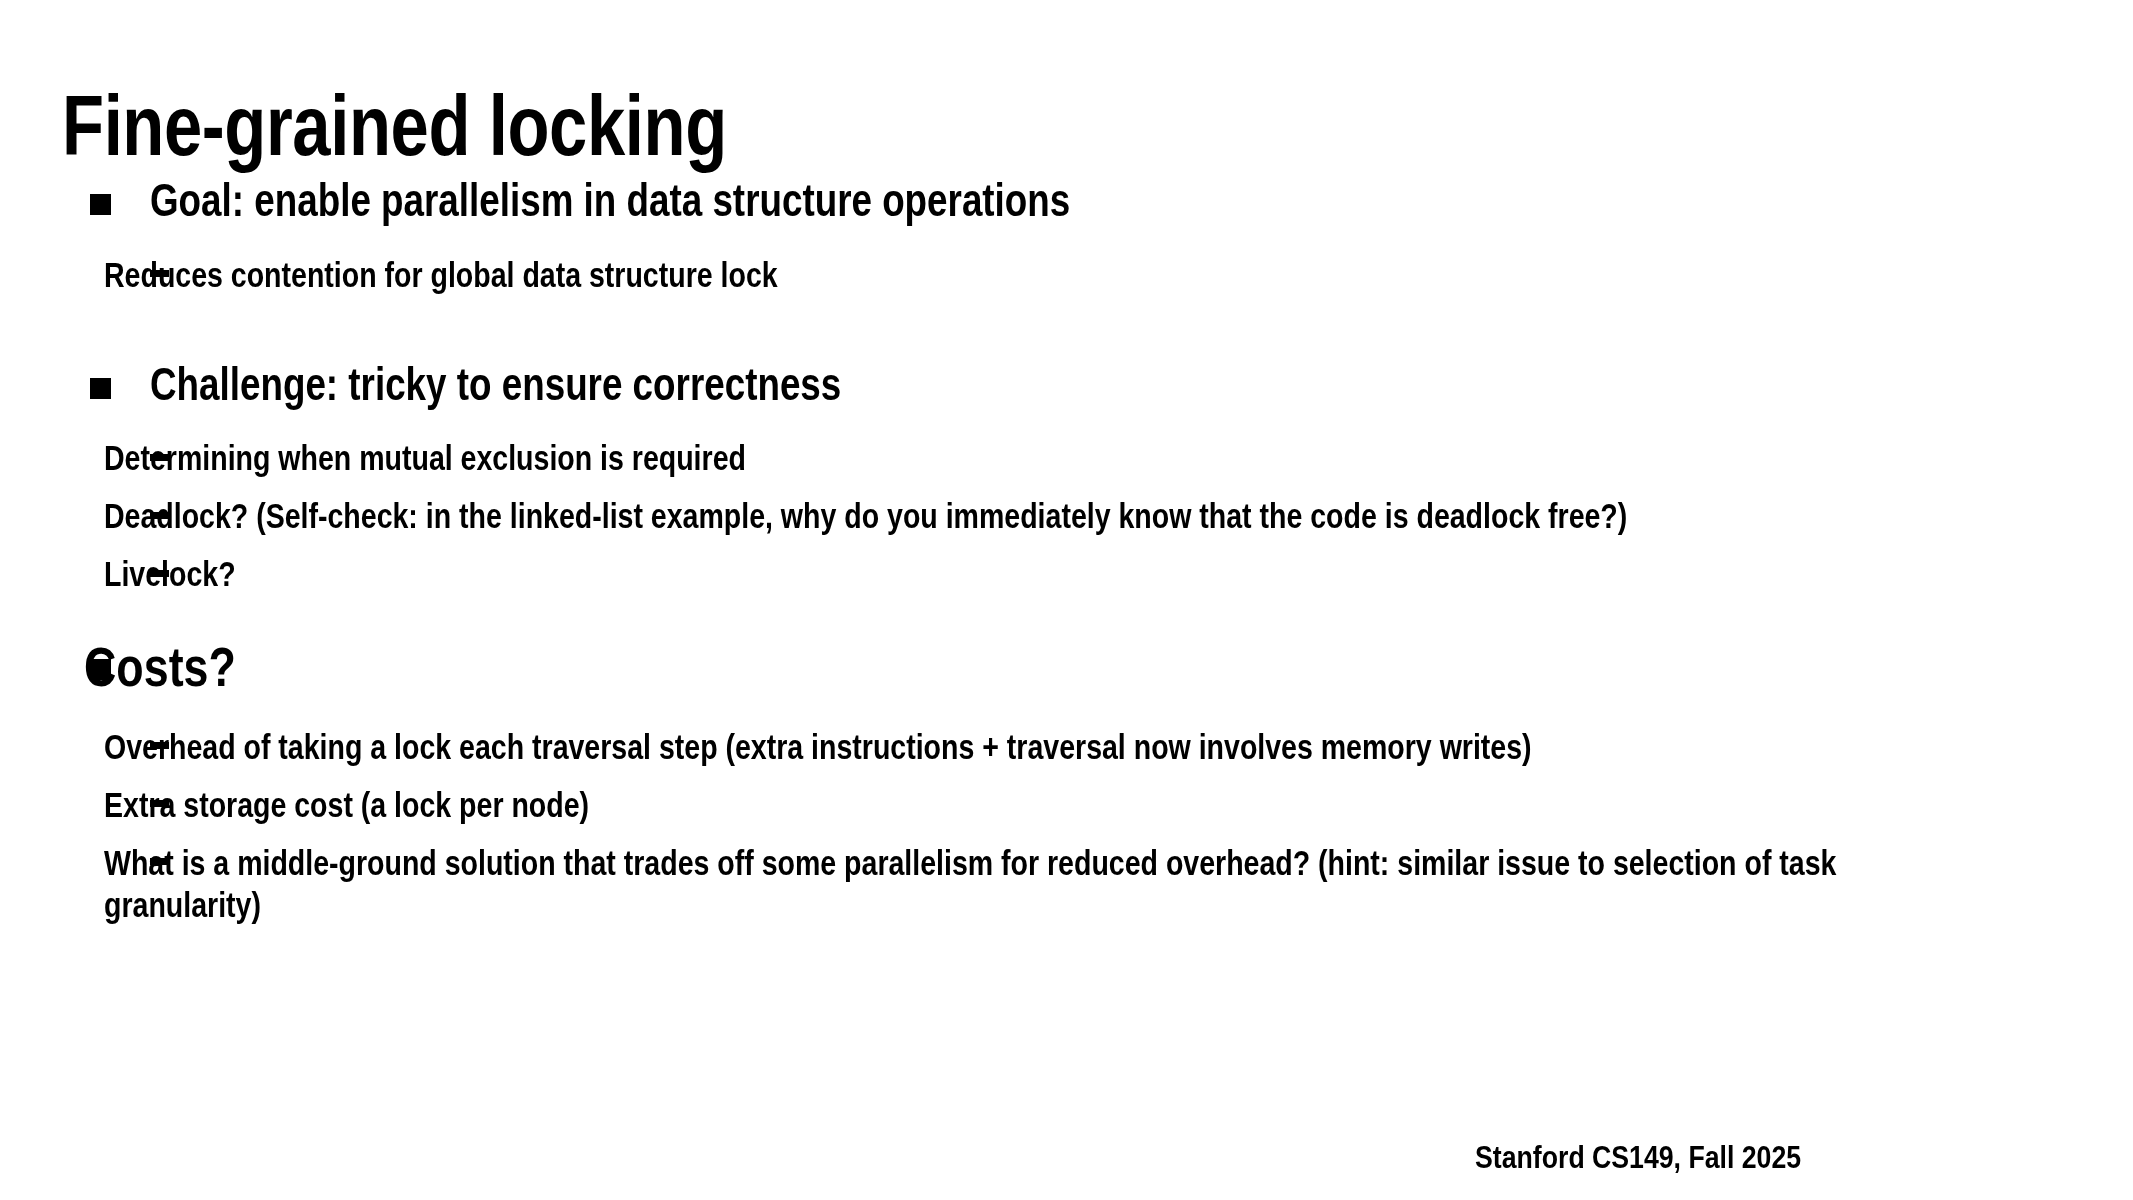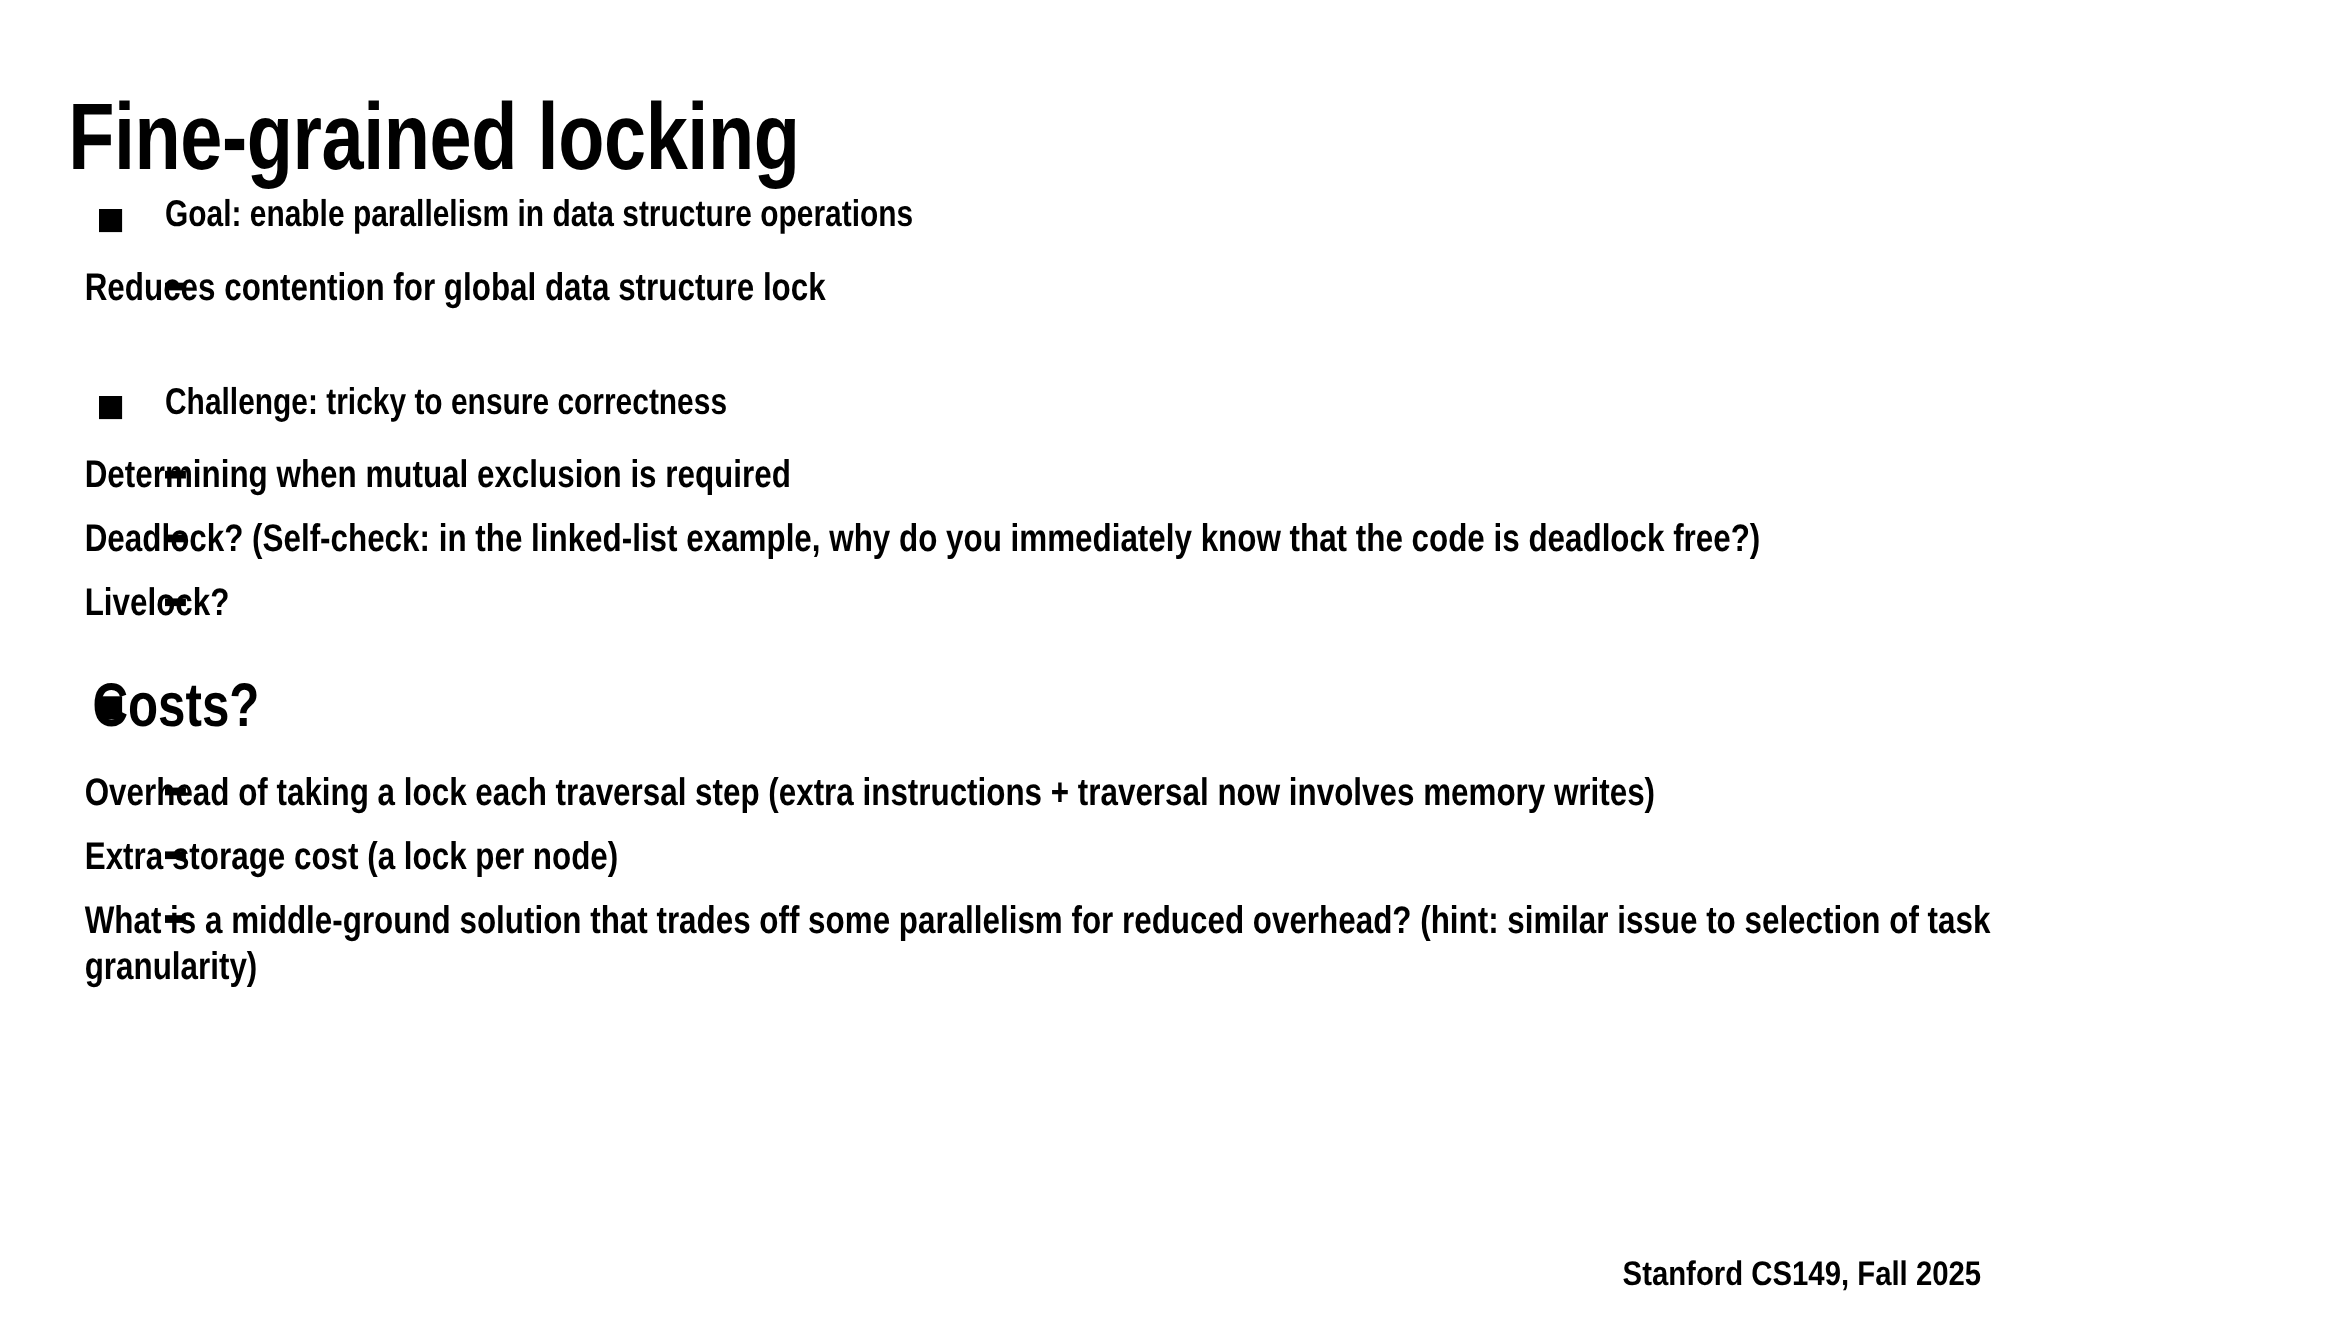--- a/index.html
+++ b/index.html
@@ -43,21 +43,21 @@
   .body {
     position: absolute;
     left: 0;
     top: 176px;
     width: 2133px;
   }
 
   .l1 {
     position: relative;
     padding-left: 150px;
-    font-size: 34px;
+    font-size: 46px;
     font-weight: 700;
     line-height: 1.08;
     margin: 0;
   }
   .l1 .l1-text {
     display: inline-block;
     transform: scaleX(0.80);
     transform-origin: left top;
     white-space: nowrap;
   }
@@ -74,21 +74,21 @@
   .l1.l1-big {
     padding-left: 84px;
     font-size: 56px;
   }
   .l1.l1-big .sq-bullet {
     top: 0.38em;
   }
 
   .l2 {
     position: relative;
-    padding-left: 77px;
+    padding-left: 104px;
     padding-right: 100px;
     font-size: 35px;
     font-weight: 700;
     line-height: 1.20;
     margin: 0;
     max-width: 2030px;
     box-sizing: border-box;
   }
   .l2 .l2-text {
     display: block;

